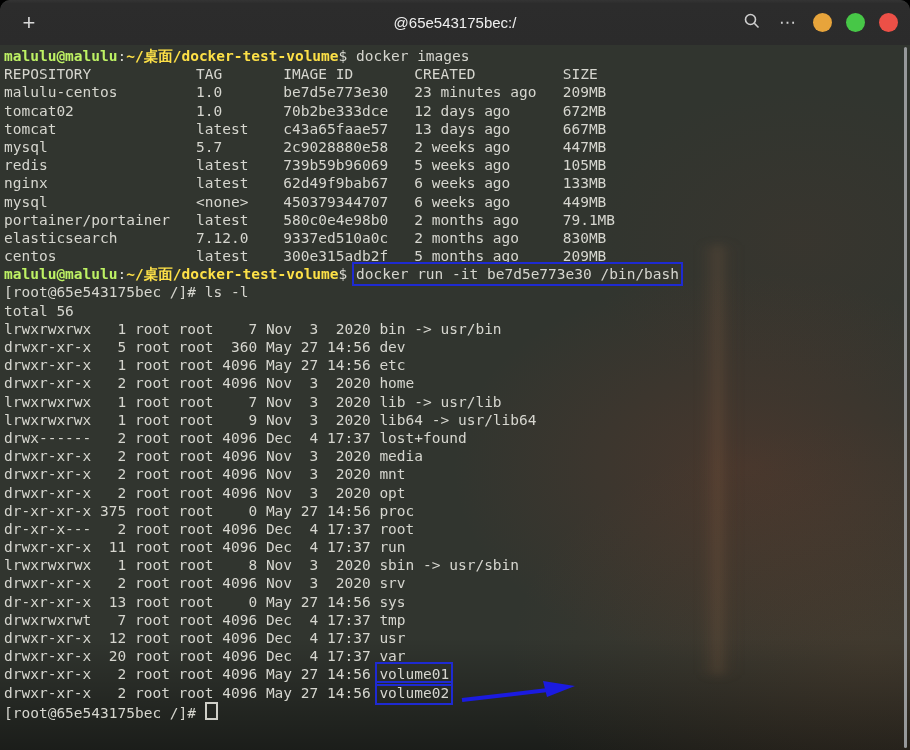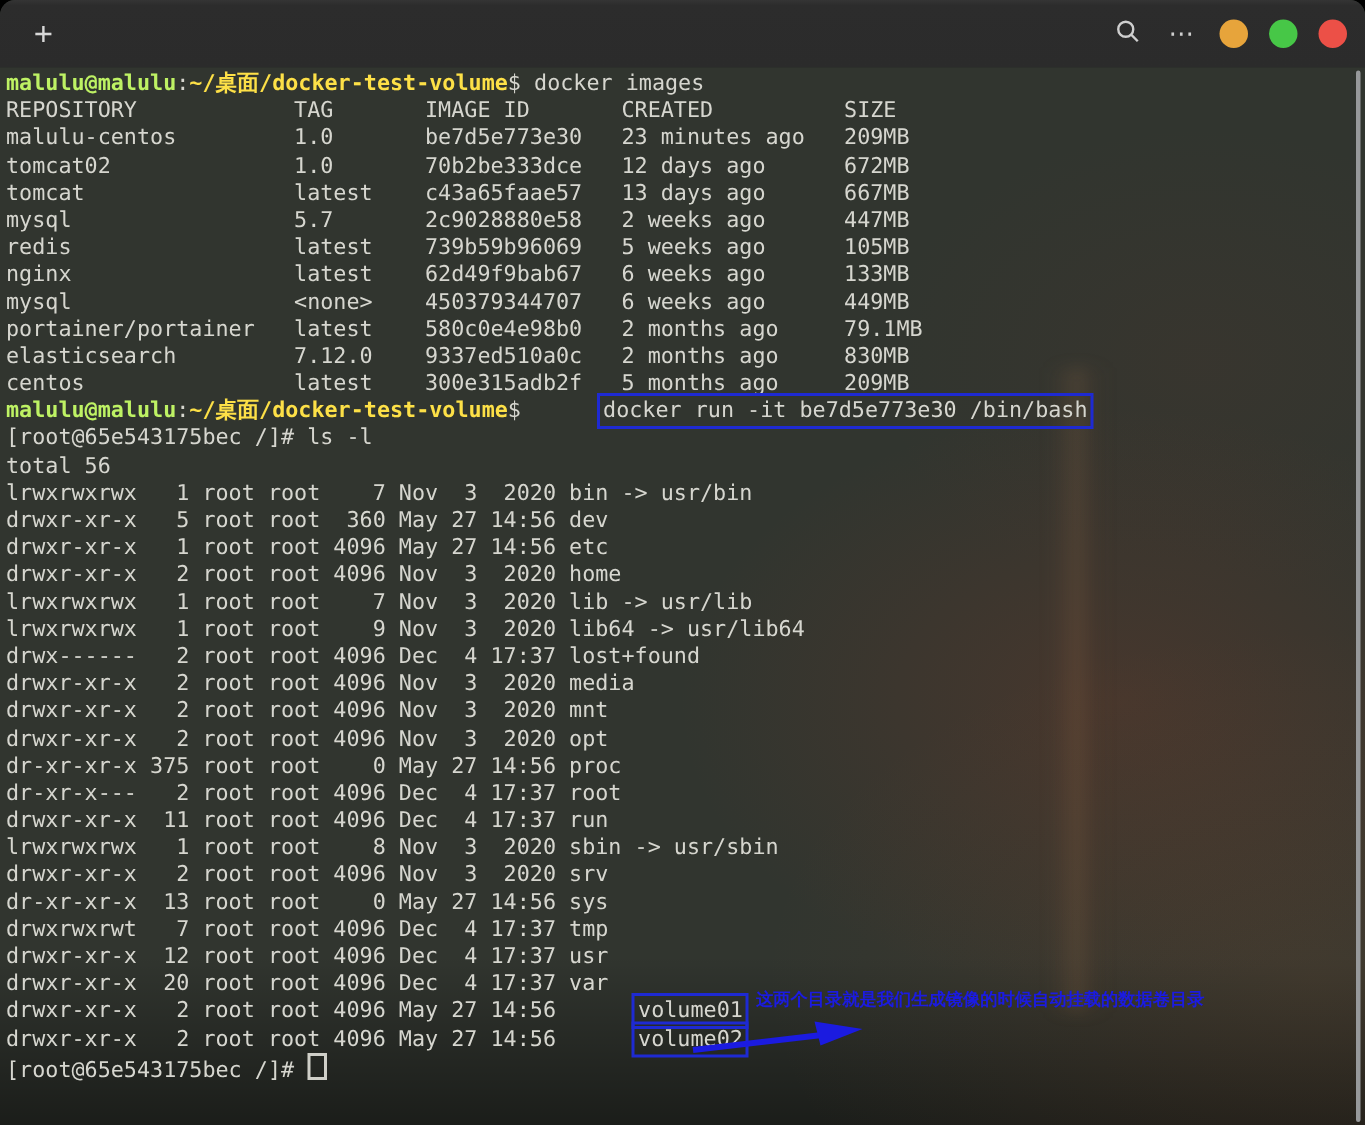--- a/index.html
+++ b/index.html
@@ -54,21 +54,21 @@
   }
   .term{
     position:absolute;top:2px;left:4px;margin:0;
     font-family:"DejaVu Sans Mono","Liberation Mono",monospace;
     font-size:14.5px;line-height:18.2px;color:#d6d6cf;
     white-space:pre;z-index:3;
   }
   .line{height:18.2px;}
   .c-green{color:#bef264;font-weight:bold;}
   .c-blue{color:#fde047;font-weight:bold;}
-  .hl-box{outline:2px solid #1e2ad2;outline-offset:2px;margin-left:46px;}
+  .hl-box{outline:2px solid #1e2ad2;outline-offset:2px;}
   .cursor{
     display:inline-block;width:9px;height:14px;
     border:2px solid #cfcfc8;vertical-align:-2px;
   }
   .cn-note{
     position:absolute;left:504px;top:614px;z-index:4;
     color:#1b1be0;font-size:11.5px;font-weight:bold;
     font-family:"DejaVu Sans",sans-serif;letter-spacing:0px;
   }
   .arrow-svg{position:absolute;left:0;top:0;z-index:4;pointer-events:none;}
@@ -77,20 +77,21 @@
     background:#97999b;border-radius:2px;z-index:5;cursor:pointer;
   }
 </style>
 </head>
 <body>
 
 <div class="window">
 
   <div class="titlebar">
     <button class="newtab-btn">+</button>
+    <div class="tb-title">@65e543175bec:/</div>
     <div class="tb-right">
       <button class="icon-btn">
         <span>
           <svg width="18" height="18" viewBox="0 0 18 18">
             <circle cx="7.5" cy="7.5" r="5" fill="none" stroke="#cfcfcf" stroke-width="1.6"></circle>
             <line x1="11.3" y1="11.3" x2="15.5" y2="15.5" stroke="#cfcfcf" stroke-width="1.6"></line>
           </svg>
         </span>
       </button>
       <button class="icon-btn">
@@ -101,21 +102,20 @@
       <button class="winbtn close"></button>
     </div>
   </div>
 
   <div class="screen">
     <div class="wallpaper"></div>
     <div class="pillar"></div>
 
     <pre class="term"><div class="line"><span class="c-green">malulu@malulu</span><span>:</span><span class="c-blue">~/桌面/docker-test-volume</span><span>$ docker images</span></div><div class="line"><span>REPOSITORY            TAG       IMAGE ID       CREATED          SIZE</span></div><div class="line"><span>malulu-centos         1.0       be7d5e773e30   23 minutes ago   209MB</span></div><div class="line"><span>tomcat02              1.0       70b2be333dce   12 days ago      672MB</span></div><div class="line"><span>tomcat                latest    c43a65faae57   13 days ago      667MB</span></div><div class="line"><span>mysql                 5.7       2c9028880e58   2 weeks ago      447MB</span></div><div class="line"><span>redis                 latest    739b59b96069   5 weeks ago      105MB</span></div><div class="line"><span>nginx                 latest    62d49f9bab67   6 weeks ago      133MB</span></div><div class="line"><span>mysql                 &lt;none&gt;    450379344707   6 weeks ago      449MB</span></div><div class="line"><span>portainer/portainer   latest    580c0e4e98b0   2 months ago     79.1MB</span></div><div class="line"><span>elasticsearch         7.12.0    9337ed510a0c   2 months ago     830MB</span></div><div class="line"><span>centos                latest    300e315adb2f   5 months ago     209MB</span></div><div class="line"><span class="c-green">malulu@malulu</span><span>:</span><span class="c-blue">~/桌面/docker-test-volume</span><span>$ </span><span class="hl-box">docker run -it be7d5e773e30 /bin/bash</span></div><div class="line"><span>[root@65e543175bec /]# ls -l</span></div><div class="line"><span>total 56</span></div><div class="line"><span>lrwxrwxrwx   1 root root    7 Nov  3  2020 bin -&gt; usr/bin</span></div><div class="line"><span>drwxr-xr-x   5 root root  360 May 27 14:56 dev</span></div><div class="line"><span>drwxr-xr-x   1 root root 4096 May 27 14:56 etc</span></div><div class="line"><span>drwxr-xr-x   2 root root 4096 Nov  3  2020 home</span></div><div class="line"><span>lrwxrwxrwx   1 root root    7 Nov  3  2020 lib -&gt; usr/lib</span></div><div class="line"><span>lrwxrwxrwx   1 root root    9 Nov  3  2020 lib64 -&gt; usr/lib64</span></div><div class="line"><span>drwx------   2 root root 4096 Dec  4 17:37 lost+found</span></div><div class="line"><span>drwxr-xr-x   2 root root 4096 Nov  3  2020 media</span></div><div class="line"><span>drwxr-xr-x   2 root root 4096 Nov  3  2020 mnt</span></div><div class="line"><span>drwxr-xr-x   2 root root 4096 Nov  3  2020 opt</span></div><div class="line"><span>dr-xr-xr-x 375 root root    0 May 27 14:56 proc</span></div><div class="line"><span>dr-xr-x---   2 root root 4096 Dec  4 17:37 root</span></div><div class="line"><span>drwxr-xr-x  11 root root 4096 Dec  4 17:37 run</span></div><div class="line"><span>lrwxrwxrwx   1 root root    8 Nov  3  2020 sbin -&gt; usr/sbin</span></div><div class="line"><span>drwxr-xr-x   2 root root 4096 Nov  3  2020 srv</span></div><div class="line"><span>dr-xr-xr-x  13 root root    0 May 27 14:56 sys</span></div><div class="line"><span>drwxrwxrwt   7 root root 4096 Dec  4 17:37 tmp</span></div><div class="line"><span>drwxr-xr-x  12 root root 4096 Dec  4 17:37 usr</span></div><div class="line"><span>drwxr-xr-x  20 root root 4096 Dec  4 17:37 var</span></div><div class="line"><span>drwxr-xr-x   2 root root 4096 May 27 14:56 </span><span class="hl-box">volume01</span></div><div class="line"><span>drwxr-xr-x   2 root root 4096 May 27 14:56 </span><span class="hl-box">volume02</span></div><div class="line"><span>[root@65e543175bec /]# </span><span class="cursor"></span></div></pre>
 
-    <div class="cn-note">这两个目录就是我们生成镜像的时候自动挂载的数据卷目录</div>
 
     <svg class="arrow-svg" width="910" height="705" viewBox="0 0 910 705">
       <path d="M462 655 L548 645" stroke="#1b1be0" stroke-width="4" fill="none"></path>
       <polygon points="575,641 543,636 547,652" fill="#1b1be0"></polygon>
     </svg>
 
     <div class="scrollbar"></div>
   </div>
 
 </div>

